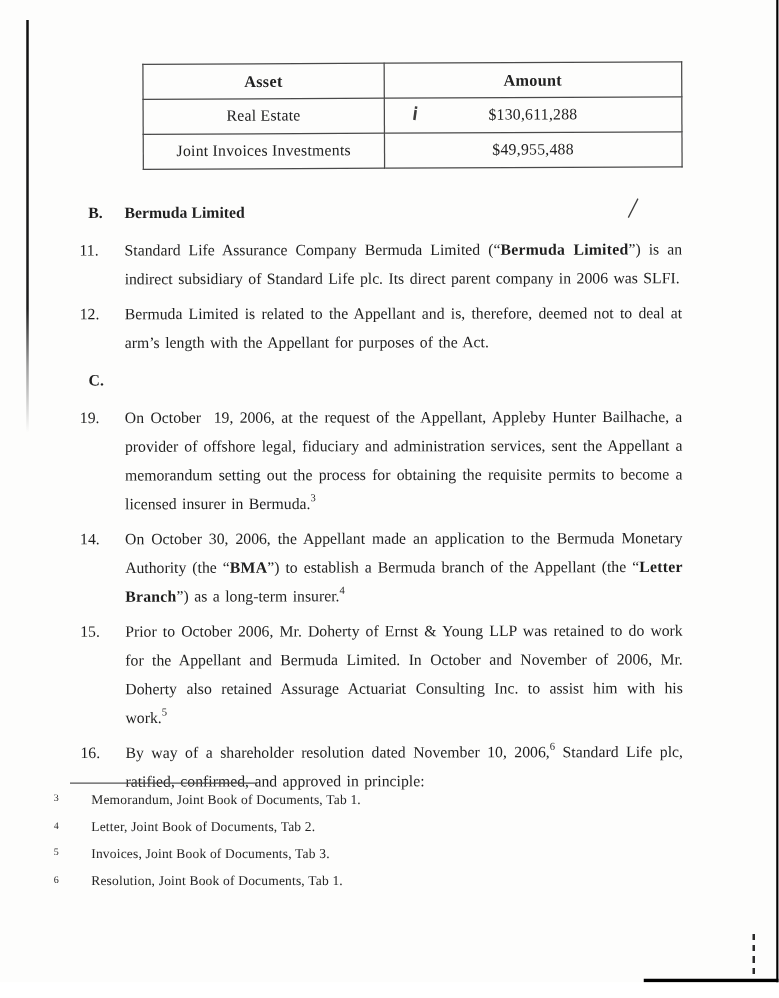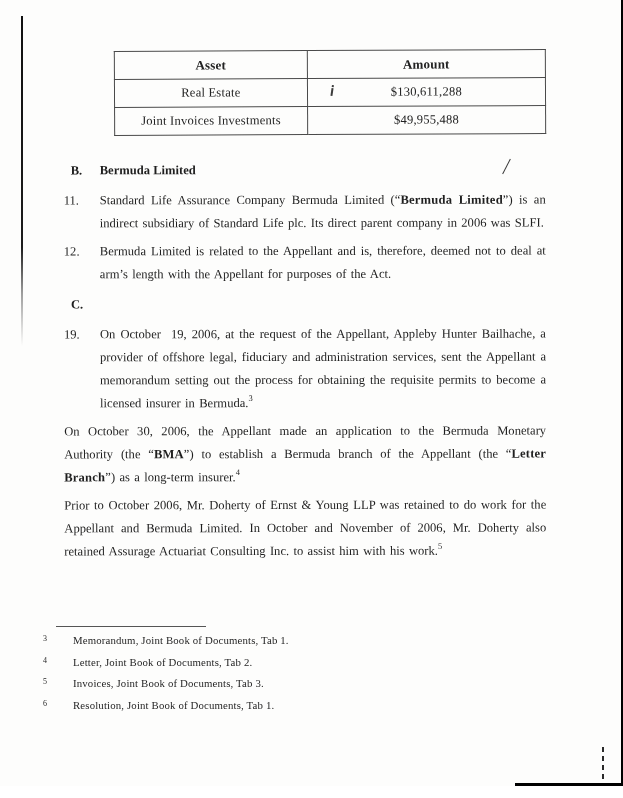--- a/index.html
+++ b/index.html
@@ -129,24 +129,30 @@
         <div class="ptext">Bermuda Limited is related to the Appellant and is, therefore, deemed not to deal at arm’s length with the Appellant for purposes of the Act.</div>
       </div>
       <div class="block-heading">
         <span class="letter">C.</span>
       </div>
       <div class="block-para">
         <span class="num">19.</span>
         <div class="ptext">On October&nbsp; 19, 2006, at the request of the Appellant, Appleby Hunter Bailhache, a provider of offshore legal, fiduciary and administration services, sent the Appellant a memorandum setting out the process for obtaining the requisite permits to become a licensed insurer in Bermuda.<sup class="fn-ref">3</sup></div>
       </div>
       <div class="block-para">
+        <span class="num">14.</span>
         <div class="ptext">On October 30, 2006, the Appellant made an application to the Bermuda Monetary Authority (the “<b>BMA</b>”) to establish a Bermuda branch of the Appellant (the “<b>Letter Branch</b>”) as a long-term insurer.<sup class="fn-ref">4</sup></div>
       </div>
       <div class="block-para">
+        <span class="num">15.</span>
         <div class="ptext">Prior to October 2006, Mr. Doherty of Ernst &amp; Young LLP was retained to do work for the Appellant and Bermuda Limited. In October and November of 2006, Mr. Doherty also retained Assurage Actuariat Consulting Inc. to assist him with his work.<sup class="fn-ref">5</sup></div>
+      </div>
+      <div class="block-para">
+        <span class="num">16.</span>
+        <div class="ptext">By way of a shareholder resolution dated November 10, 2006,<sup class="fn-ref">6</sup> Standard Life plc, ratified, confirmed, and approved in principle:</div>
       </div>
     </div>
 
   <div class="footnotes">
     <div class="fn-rule"></div>
     <div>
         <div class="fn-item">
           <span class="fn-marker">3</span>
           <span class="fn-text">Memorandum, Joint Book of Documents, Tab 1.</span>
         </div>

